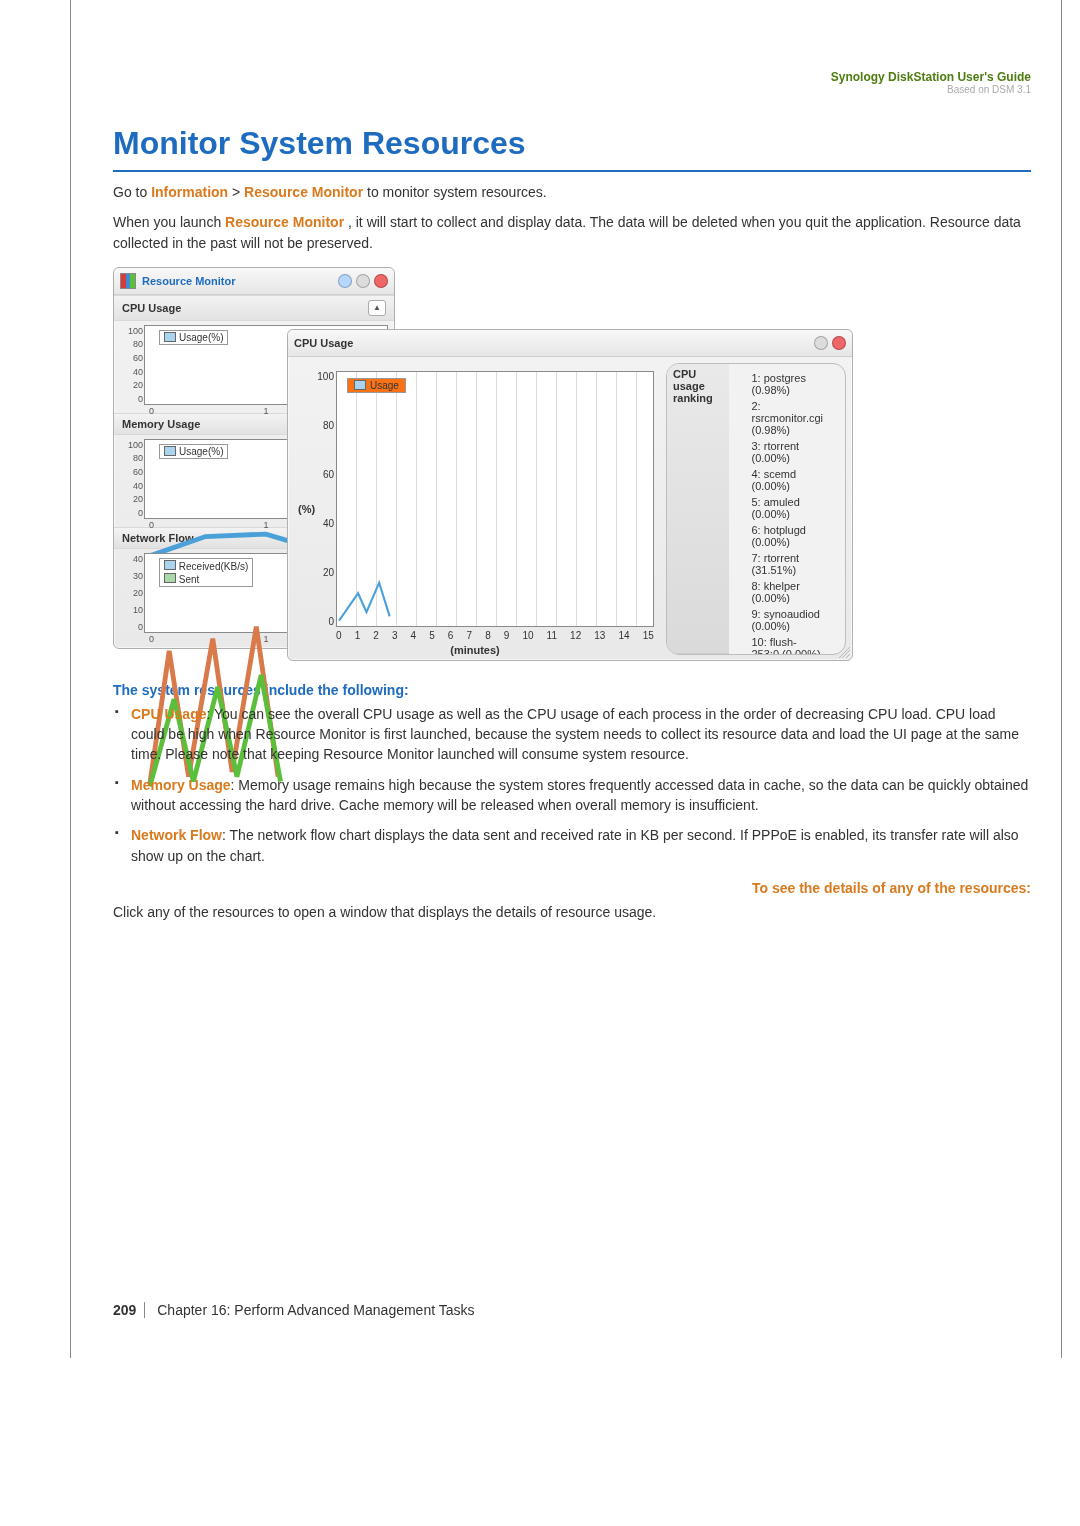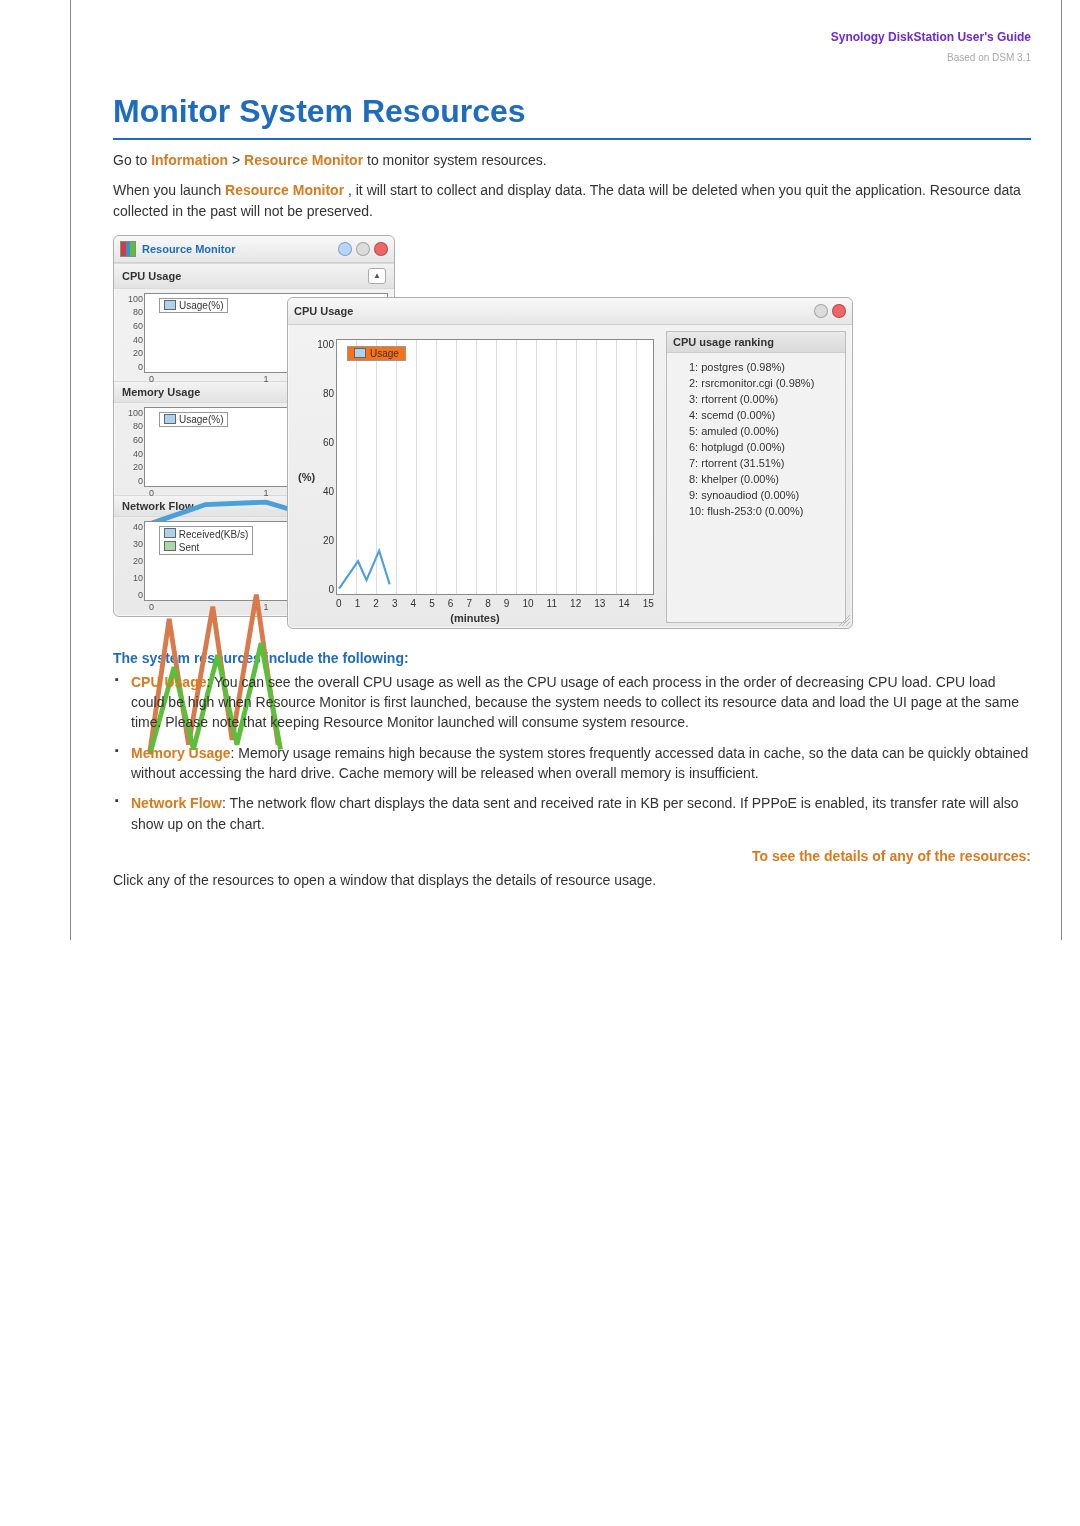--- a/index.html
+++ b/index.html
@@ -14,22 +14,22 @@
     border-right: 1px solid #888;
     margin: 0 18px 0 70px;
     padding: 30px 30px 40px 42px;
     box-sizing: border-box;
   }
   .header-right {
     text-align: right;
     font-size: 12px;
     margin-bottom: 30px;
   }
-  .header-right .bold { font-weight: bold; color: #6d28d9; }
-  .header-right .sub { color: #aaa; font-size: 10px; margin-top: 8px; }
+  .header-right .bold { font-weight: bold; color: #4d7c0f; margin-top: 40px; }
+  .header-right .sub { color: #aaa; font-size: 10px; margin-top: 0; }
   h1 {
     color: #1e6cbf;
     font-size: 32px;
     font-weight: bold;
     margin: 0 0 4px 0;
     padding-bottom: 8px;
     border-bottom: 2px solid #1e6cbf;
   }
   p.body { font-size: 14px; margin: 10px 0; line-height: 1.45; }
   .orange { color: #d97a1e; font-weight: bold; }
@@ -113,23 +113,23 @@
   .big-chart .leg { position:absolute; top:6px; left:10px; border:1px solid #999; background:#f97316; font-size:10px; padding:1px 6px; display:flex; align-items:center; gap:4px; }
   .big-yticks { position:absolute; left:26px; top:8px; bottom:28px; width:18px; font-size:10px; color:#333; display:flex; flex-direction:column; justify-content:space-between; text-align:right; }
   .big-xticks { position:absolute; left:46px; right:6px; bottom:14px; font-size:10px; display:flex; justify-content:space-between; color:#333; }
   .big-xlabel { position:absolute; left:0; right:0; bottom:-1px; text-align:center; font-weight:bold; font-size:11px; }
 
   .rank-panel {
     width: 178px;
     margin-left: 6px;
     border:1px solid #bdbdbd;
     background: #f2f2f2;
-    border-radius:0;
+    border-radius:13px;
     overflow:hidden;
-    display:flex; flex-direction:column;
+    display:flex; flex-direction:row;
   }
   .rank-hdr {
     background: linear-gradient(#e9e9e9,#dadada);
     font-weight:bold;
     padding:4px 6px;
     border-bottom:1px solid #ccc;
   }
   .rank-list { padding:4px 6px; font-size:11px; }
   .rank-list div { margin: 4px 16px; }
   .resize { position:absolute; right:2px; bottom:2px; width:12px; height:12px; background:
@@ -335,14 +335,18 @@
   <div class="lead">The system resources include the following:</div>
   <ul class="bul">
     <li><span class="orange">CPU Usage</span><span>: You can see the overall CPU usage as well as the CPU usage of each process in the order of decreasing CPU load. CPU load could be high when Resource Monitor is first launched, because the system needs to collect its resource data and load the UI page at the same time. Please note that keeping Resource Monitor launched will consume system resource.</span></li>
     <li><span class="orange">Memory Usage</span><span>: Memory usage remains high because the system stores frequently accessed data in cache, so the data can be quickly obtained without accessing the hard drive. Cache memory will be released when overall memory is insufficient.</span></li>
     <li><span class="orange">Network Flow</span><span>: The network flow chart displays the data sent and received rate in KB per second. If PPPoE is enabled, its transfer rate will also show up on the chart.</span></li>
   </ul>
 
   <div class="lead" style="color:#d97a1e;text-align:right;">To see the details of any of the resources:</div>
   <p class="body" style="margin-top:2px;">Click any of the resources to open a window that displays the details of resource usage.</p>
 
+  <div class="footer">
+    <span class="pg">209</span>
+    <span>Chapter 16: Perform Advanced Management Tasks</span>
+  </div>
 
 </div>
 
 </body></html>

